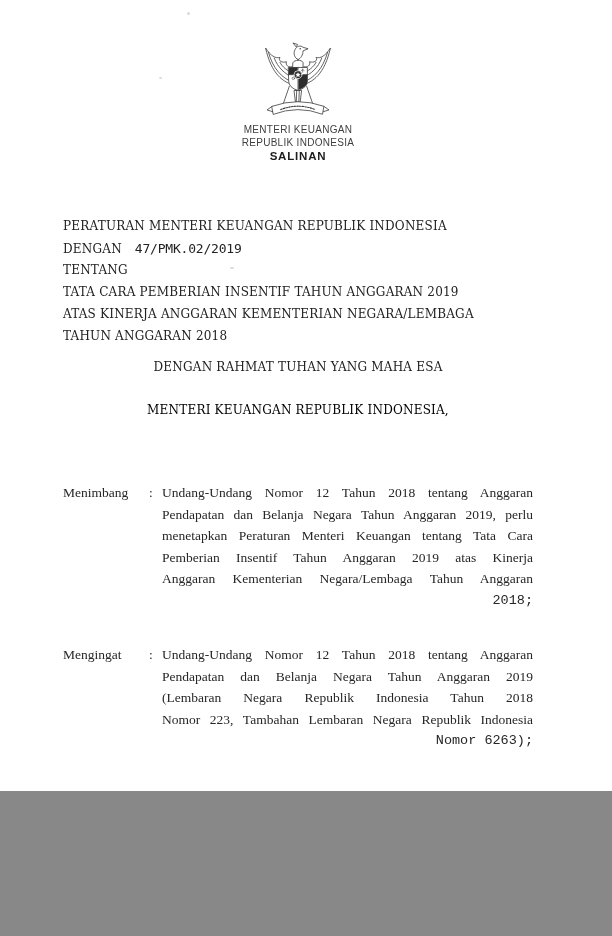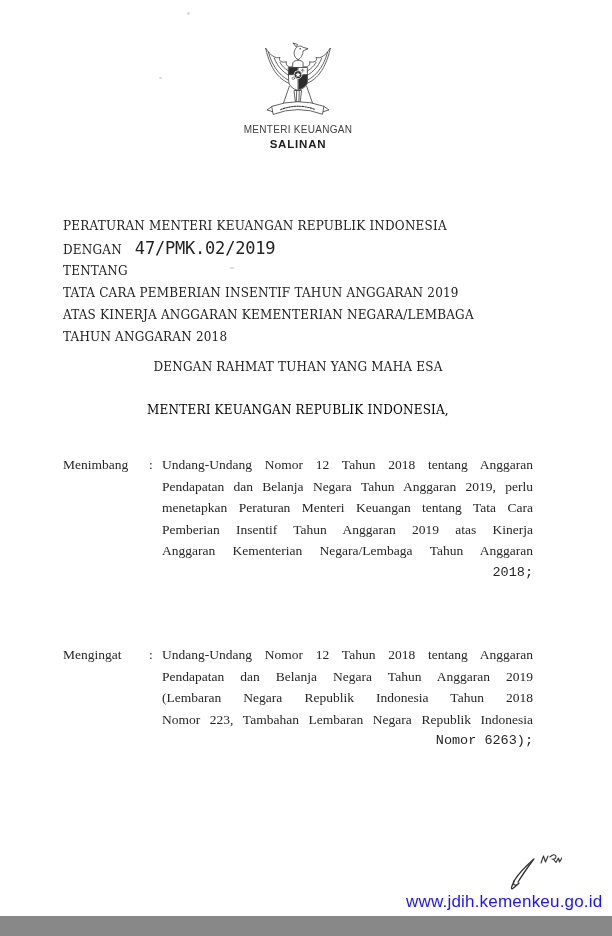--- a/index.html
+++ b/index.html
@@ -1,46 +1,46 @@
 <!DOCTYPE html>
 <html><head>
 <meta charset="utf-8">
 <style>
   html,body { margin:0; padding:0; background:#888; }
   .page {
-    position:relative; width:612px; height:916px; margin:0 auto;
+    position:relative; width:612px; height:791px; margin:0 auto;
     background:#ffffff; overflow:hidden;
     font-family:"Liberation Serif", serif; color:#262626;
   }
   .doc { position:absolute; left:63px; top:0; width:470px; height:936px; }
 
   
   .emblem { position:absolute; top:40px; left:50%; transform:translateX(-50%); }
   .ministry { position:absolute; top:124px; left:0; width:100%; text-align:center;
     font-family:"Liberation Sans", sans-serif; font-size:10px; line-height:12.5px;
     color:#3f3f3f; letter-spacing:0.3px; }
   .salinan { font-family:Liberation Sans, sans-serif; font-weight:bold; font-size:11.5px;
     letter-spacing:0.8px; color:#1d1d1d; margin-top:1px; }
 
   
   .titleblock { position:absolute; top:216px; left:0; width:100%; text-align:left;
     font-family:"DejaVu Serif", serif; font-size:12px; line-height:21.7px;
     color:#222; letter-spacing:0.2px; }
-  .nomor-val { font-family:"DejaVu Sans Mono", monospace; font-size:17px;
+  .nomor-val { font-family:"DejaVu Sans Mono", monospace; font-size:13px;
     margin-left:13px; letter-spacing:-0.2px; }
 
   .invocation { position:absolute; top:360px; left:0; width:100%; text-align:center;
     font-family:"DejaVu Serif", serif; font-size:12px; color:#222; letter-spacing:0.2px; }
   .authority { position:absolute; top:403px; left:0; width:100%; text-align:center;
     font-family:"DejaVu Serif", serif; font-size:12px; color:#000000; letter-spacing:0.2px; }
 
   
   .section { position:absolute; left:0; width:470px; display:flex;
     font-size:13.5px; line-height:21.5px; color:#262626; }
-  .section.menimbang { top:454px; }
+  .section.menimbang { top:482px; }
   .section.mengingat { top:644px; }
   .sec-label { width:86px; flex:0 0 86px; }
   .sec-colon { width:13px; flex:0 0 13px; }
   .sec-text  { width:371px; flex:0 0 371px; }
   .jline { text-align:justify; height:21.5px; overflow:hidden; }
   .jline::after { content:""; display:inline-block; width:100%; height:0; }
   .plainline { text-align:right; height:21.5px;font-family:Liberation Mono, monospace; }
 
   
   .sig { position:absolute; left:500px; top:850px; }
@@ -97,20 +97,21 @@
 
           <path d="M14,92 l-7,5 8,2.5 M86,92 l7,5 -8,2.5"></path>
           <path d="M14,92 Q50,79 86,92 L84,103 Q50,90 16,103 Z" fill="#fff"></path>
           <path d="M26,96.5 Q50,87 74,96.5" stroke-dasharray="2.2,1.6" stroke-width="1.5"></path>
         </g>
       </svg>
     </div>
 
     <div class="ministry">
       <div>MENTERI KEUANGAN</div>
+      <div>REPUBLIK INDONESIA</div>
       <div class="salinan">SALINAN</div>
     </div>
 
     <div class="titleblock">
       <div>PERATURAN MENTERI KEUANGAN REPUBLIK INDONESIA</div>
       <div><span>DENGAN</span><span class="nomor-val">47/PMK.02/2019</span></div>
       <div>TENTANG</div>
       <div>TATA CARA PEMBERIAN INSENTIF TAHUN ANGGARAN 2019</div>
       <div>ATAS KINERJA ANGGARAN KEMENTERIAN NEGARA/LEMBAGA</div>
       <div>TAHUN ANGGARAN 2018</div>

